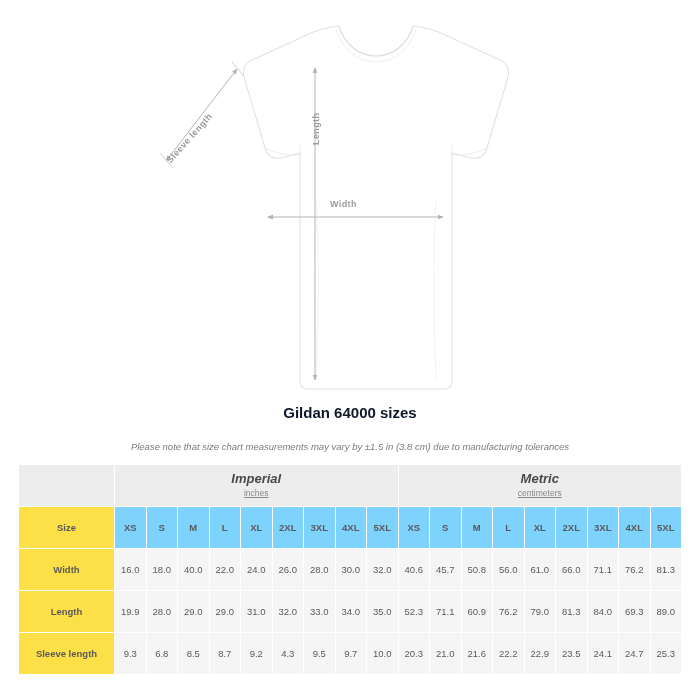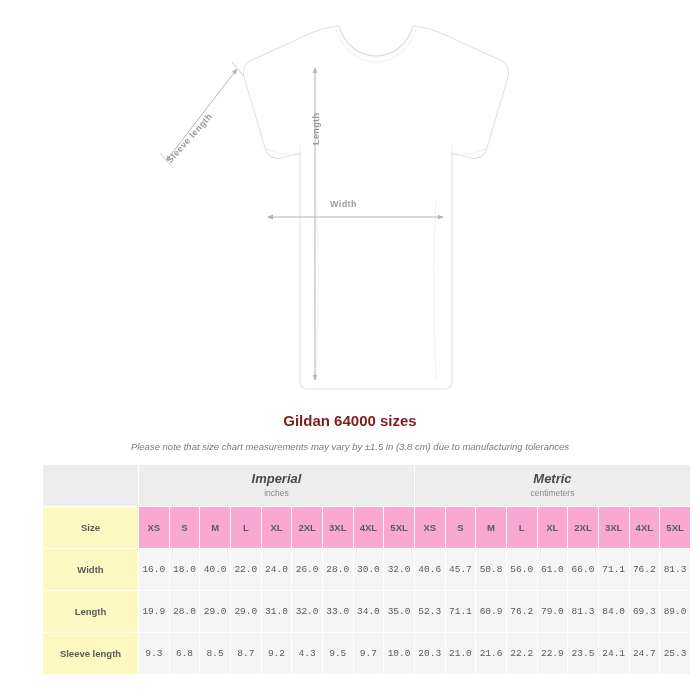--- a/index.html
+++ b/index.html
@@ -61,36 +61,35 @@
   }
 
   
   .title-block {
     text-align: center;
     margin-top: 4px;
   }
   .chart-title {
     font-size: 15px;
     font-weight: bold;
-    color: #7f1d1d;
-    margin: 12px;
+    color: #0f172a;
+    margin: 0;
     padding: 0;
   }
   .chart-note {
     font-size: 9.5px;
     font-style: italic;
     color: #7b7b7b;
-    margin-top: 8px;
+    margin-top: 20px;
   }
 
   
   .table-wrap {
     margin-top: 12px;
-    padding: 0 9px;
-    margin-left: 33px;
+    padding: 0 18px;
   }
   table.size-table {
     width: 100%;
     border-collapse: collapse;
     table-layout: fixed;
   }
   table.size-table td,
   table.size-table th {
     border: 1px solid #ffffff;
     text-align: center;
@@ -110,37 +109,37 @@
     font-weight: bold;
     color: #4a4a4a;
     display: block;
     line-height: 1.15;
   }
   .unit-unit {
     font-size: 8.5px;
     color: #8a8a8a;
     display: block;
     line-height: 1.5;
+    text-decoration: underline;
   }
   .row-label {
-    background: #fef9c3;
+    background: #fde047;
     font-weight: bold;
     font-size: 10px;
     color: #4a4a4a;
     width: 96px;
   }
   .hdr-cell {
-    background: #f9a8d4;
+    background: #7dd3fc;
     font-weight: bold;
     font-size: 9.5px;
     color: #4a4a4a;
   }
   .data-cell {
     background: #f5f5f5;
-    font-family: Liberation Mono, monospace;
   }
   .blank-corner {
     background: #ededed;
   }
 </style>
 </head>
 <body>
 
 <div class="page">
 

